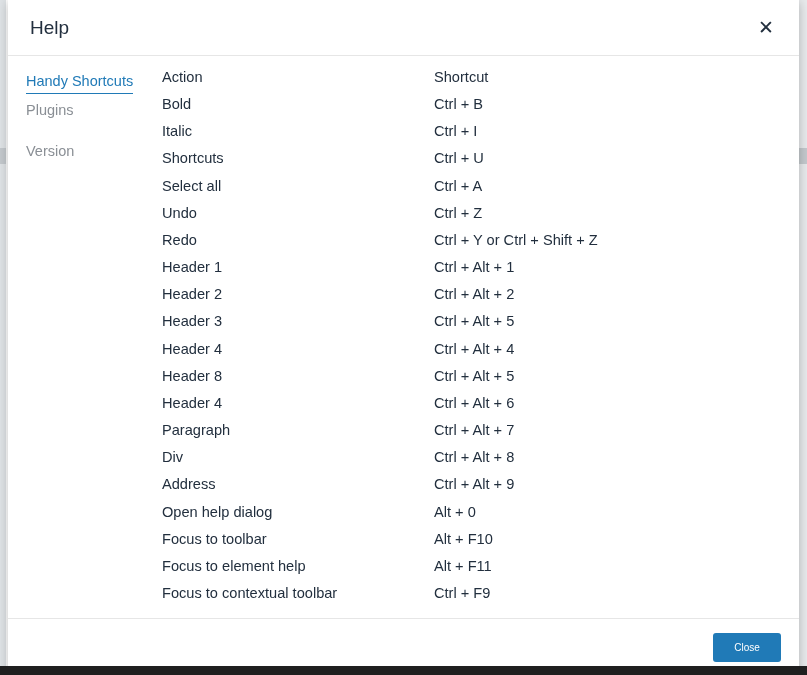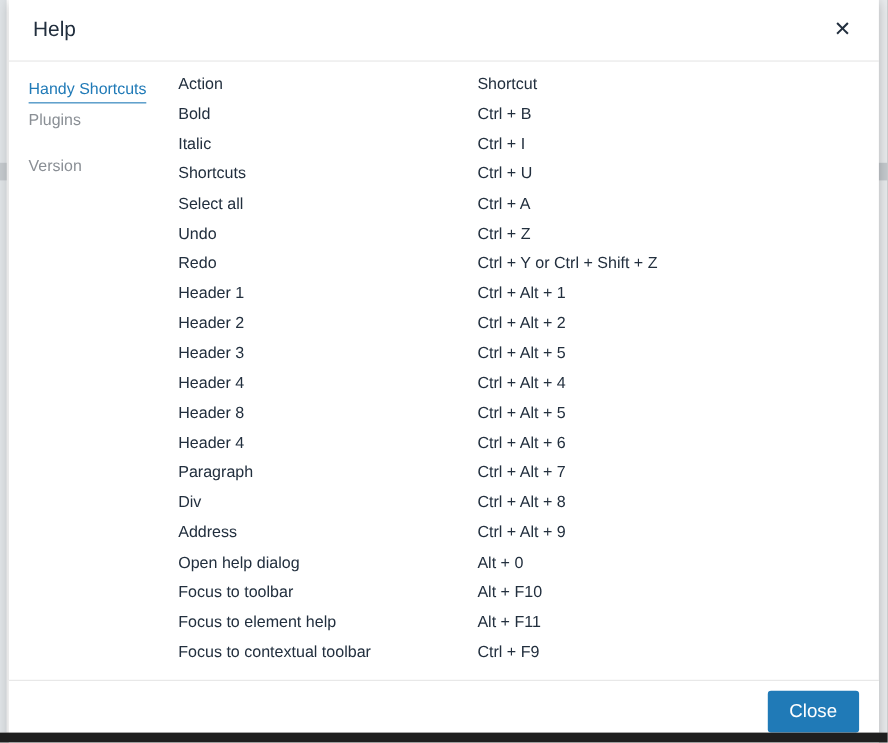--- a/index.html
+++ b/index.html
@@ -159,21 +159,21 @@
     align-items: center;
     justify-content: flex-end;
     padding: 0 18px;
     box-sizing: border-box;
     background: #ffffff;
   }
   .close-button {
     background: #207ab7;
     color: #ffffff;
     border: none;
-    font-size: 17px;
+    font-size: 10px;
     font-family: "Liberation Sans", sans-serif;
     padding: 9px 20px;
     border-radius: 3px;
     cursor: pointer;
     min-width: 68px;
   }
 </style>
 </head>
 <body>
 

